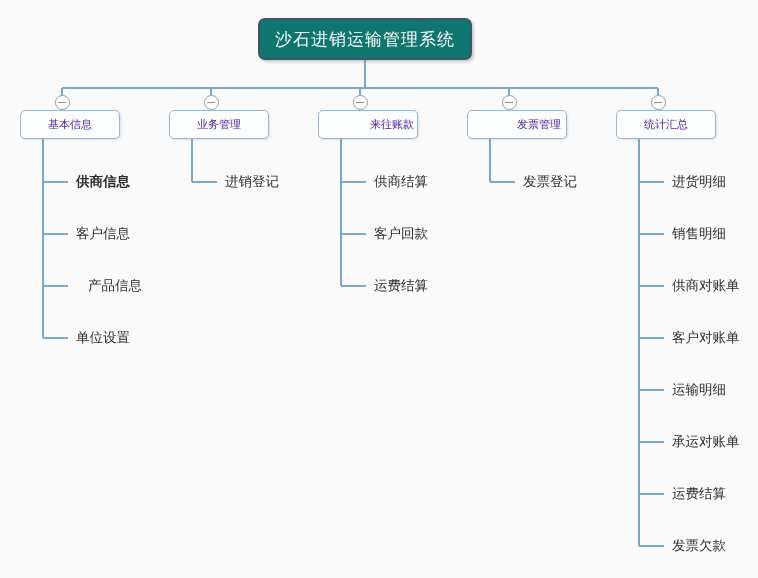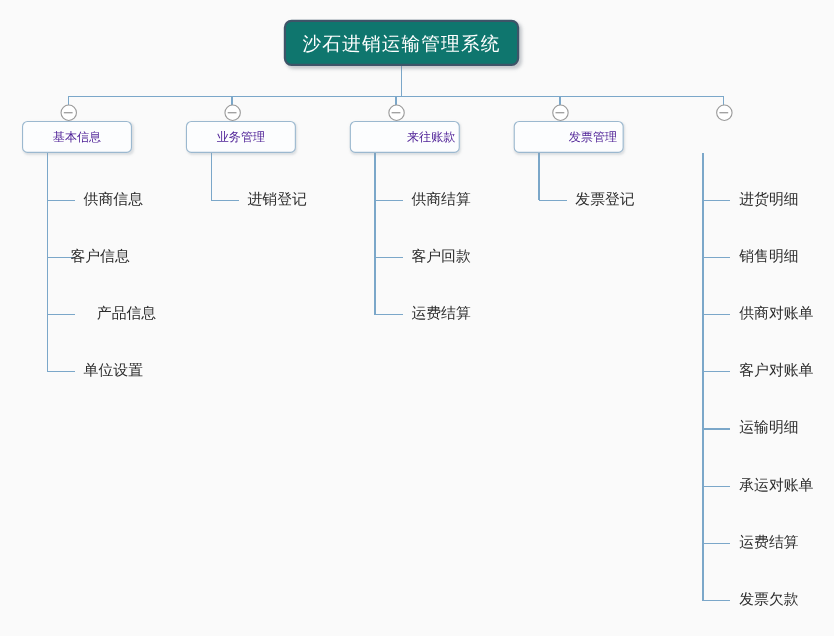--- a/index.html
+++ b/index.html
@@ -117,36 +117,37 @@
       <line x1="639" y1="286" x2="664" y2="286" stroke="#7ba7c9" stroke-width="1.2" shape-rendering="crispEdges"></line>
       <line x1="639" y1="338" x2="664" y2="338" stroke="#7ba7c9" stroke-width="1.2" shape-rendering="crispEdges"></line>
       <line x1="639" y1="390" x2="664" y2="390" stroke="#7ba7c9" stroke-width="1.2" shape-rendering="crispEdges"></line>
       <line x1="639" y1="442" x2="664" y2="442" stroke="#7ba7c9" stroke-width="1.2" shape-rendering="crispEdges"></line>
       <line x1="639" y1="494" x2="664" y2="494" stroke="#7ba7c9" stroke-width="1.2" shape-rendering="crispEdges"></line>
       <line x1="639" y1="546" x2="664" y2="546" stroke="#7ba7c9" stroke-width="1.2" shape-rendering="crispEdges"></line>
     </svg>
 <div class="root-node" style="left: 258px; top: 18px; width: 214px; height: 42px;">沙石进销运输管理系统</div>
     <div class="toggle" style="left: 54.5px; top: 95px;"></div>
     <div class="branch-node" style="left: 20px; top: 110px; width: 100px; height: 29px;">基本信息</div>
-    <div class="leaf-label" style="left: 76px; top: 175px;">供商信息</div>
-    <div class="leaf-label" style="left: 64px; top: 227px;">客户信息</div>
+    <div class="leaf-label" style="left: 76px; top: 175px; font-weight: bold;">供商信息</div>
+    <div class="leaf-label" style="left: 76px; top: 227px;">客户信息</div>
     <div class="leaf-label" style="left: 88px; top: 279px; text-align: right;">产品信息</div>
     <div class="leaf-label" style="left: 76px; top: 331px;">单位设置</div>
     <div class="toggle" style="left: 203.5px; top: 95px;"></div>
     <div class="branch-node" style="left: 169px; top: 110px; width: 100px; height: 29px;">业务管理</div>
     <div class="leaf-label" style="left: 225px; top: 175px;">进销登记</div>
     <div class="toggle" style="left: 352.5px; top: 95px;"></div>
     <div class="branch-node" style="left: 318px; top: 110px; width: 100px; height: 29px; padding-left: 48px;">来往账款</div>
     <div class="leaf-label" style="left: 374px; top: 175px;">供商结算</div>
     <div class="leaf-label" style="left: 374px; top: 227px;">客户回款</div>
     <div class="leaf-label" style="left: 374px; top: 279px;">运费结算</div>
     <div class="toggle" style="left: 501.5px; top: 95px;"></div>
     <div class="branch-node" style="left: 467px; top: 110px; width: 100px; height: 29px; padding-left: 44px;">发票管理</div>
     <div class="leaf-label" style="left: 523px; top: 175px;">发票登记</div>
     <div class="toggle" style="left: 650.5px; top: 95px;"></div>
+    <div class="branch-node" style="left: 616px; top: 110px; width: 100px; height: 29px;">统计汇总</div>
     <div class="leaf-label" style="left: 672px; top: 175px;">进货明细</div>
     <div class="leaf-label" style="left: 672px; top: 227px;">销售明细</div>
     <div class="leaf-label" style="left: 672px; top: 279px;">供商对账单</div>
     <div class="leaf-label" style="left: 672px; top: 331px;">客户对账单</div>
     <div class="leaf-label" style="left: 672px; top: 383px;">运输明细</div>
     <div class="leaf-label" style="left: 672px; top: 435px;">承运对账单</div>
     <div class="leaf-label" style="left: 672px; top: 487px;">运费结算</div>
     <div class="leaf-label" style="left: 672px; top: 539px;">发票欠款</div>
   </div>
 

